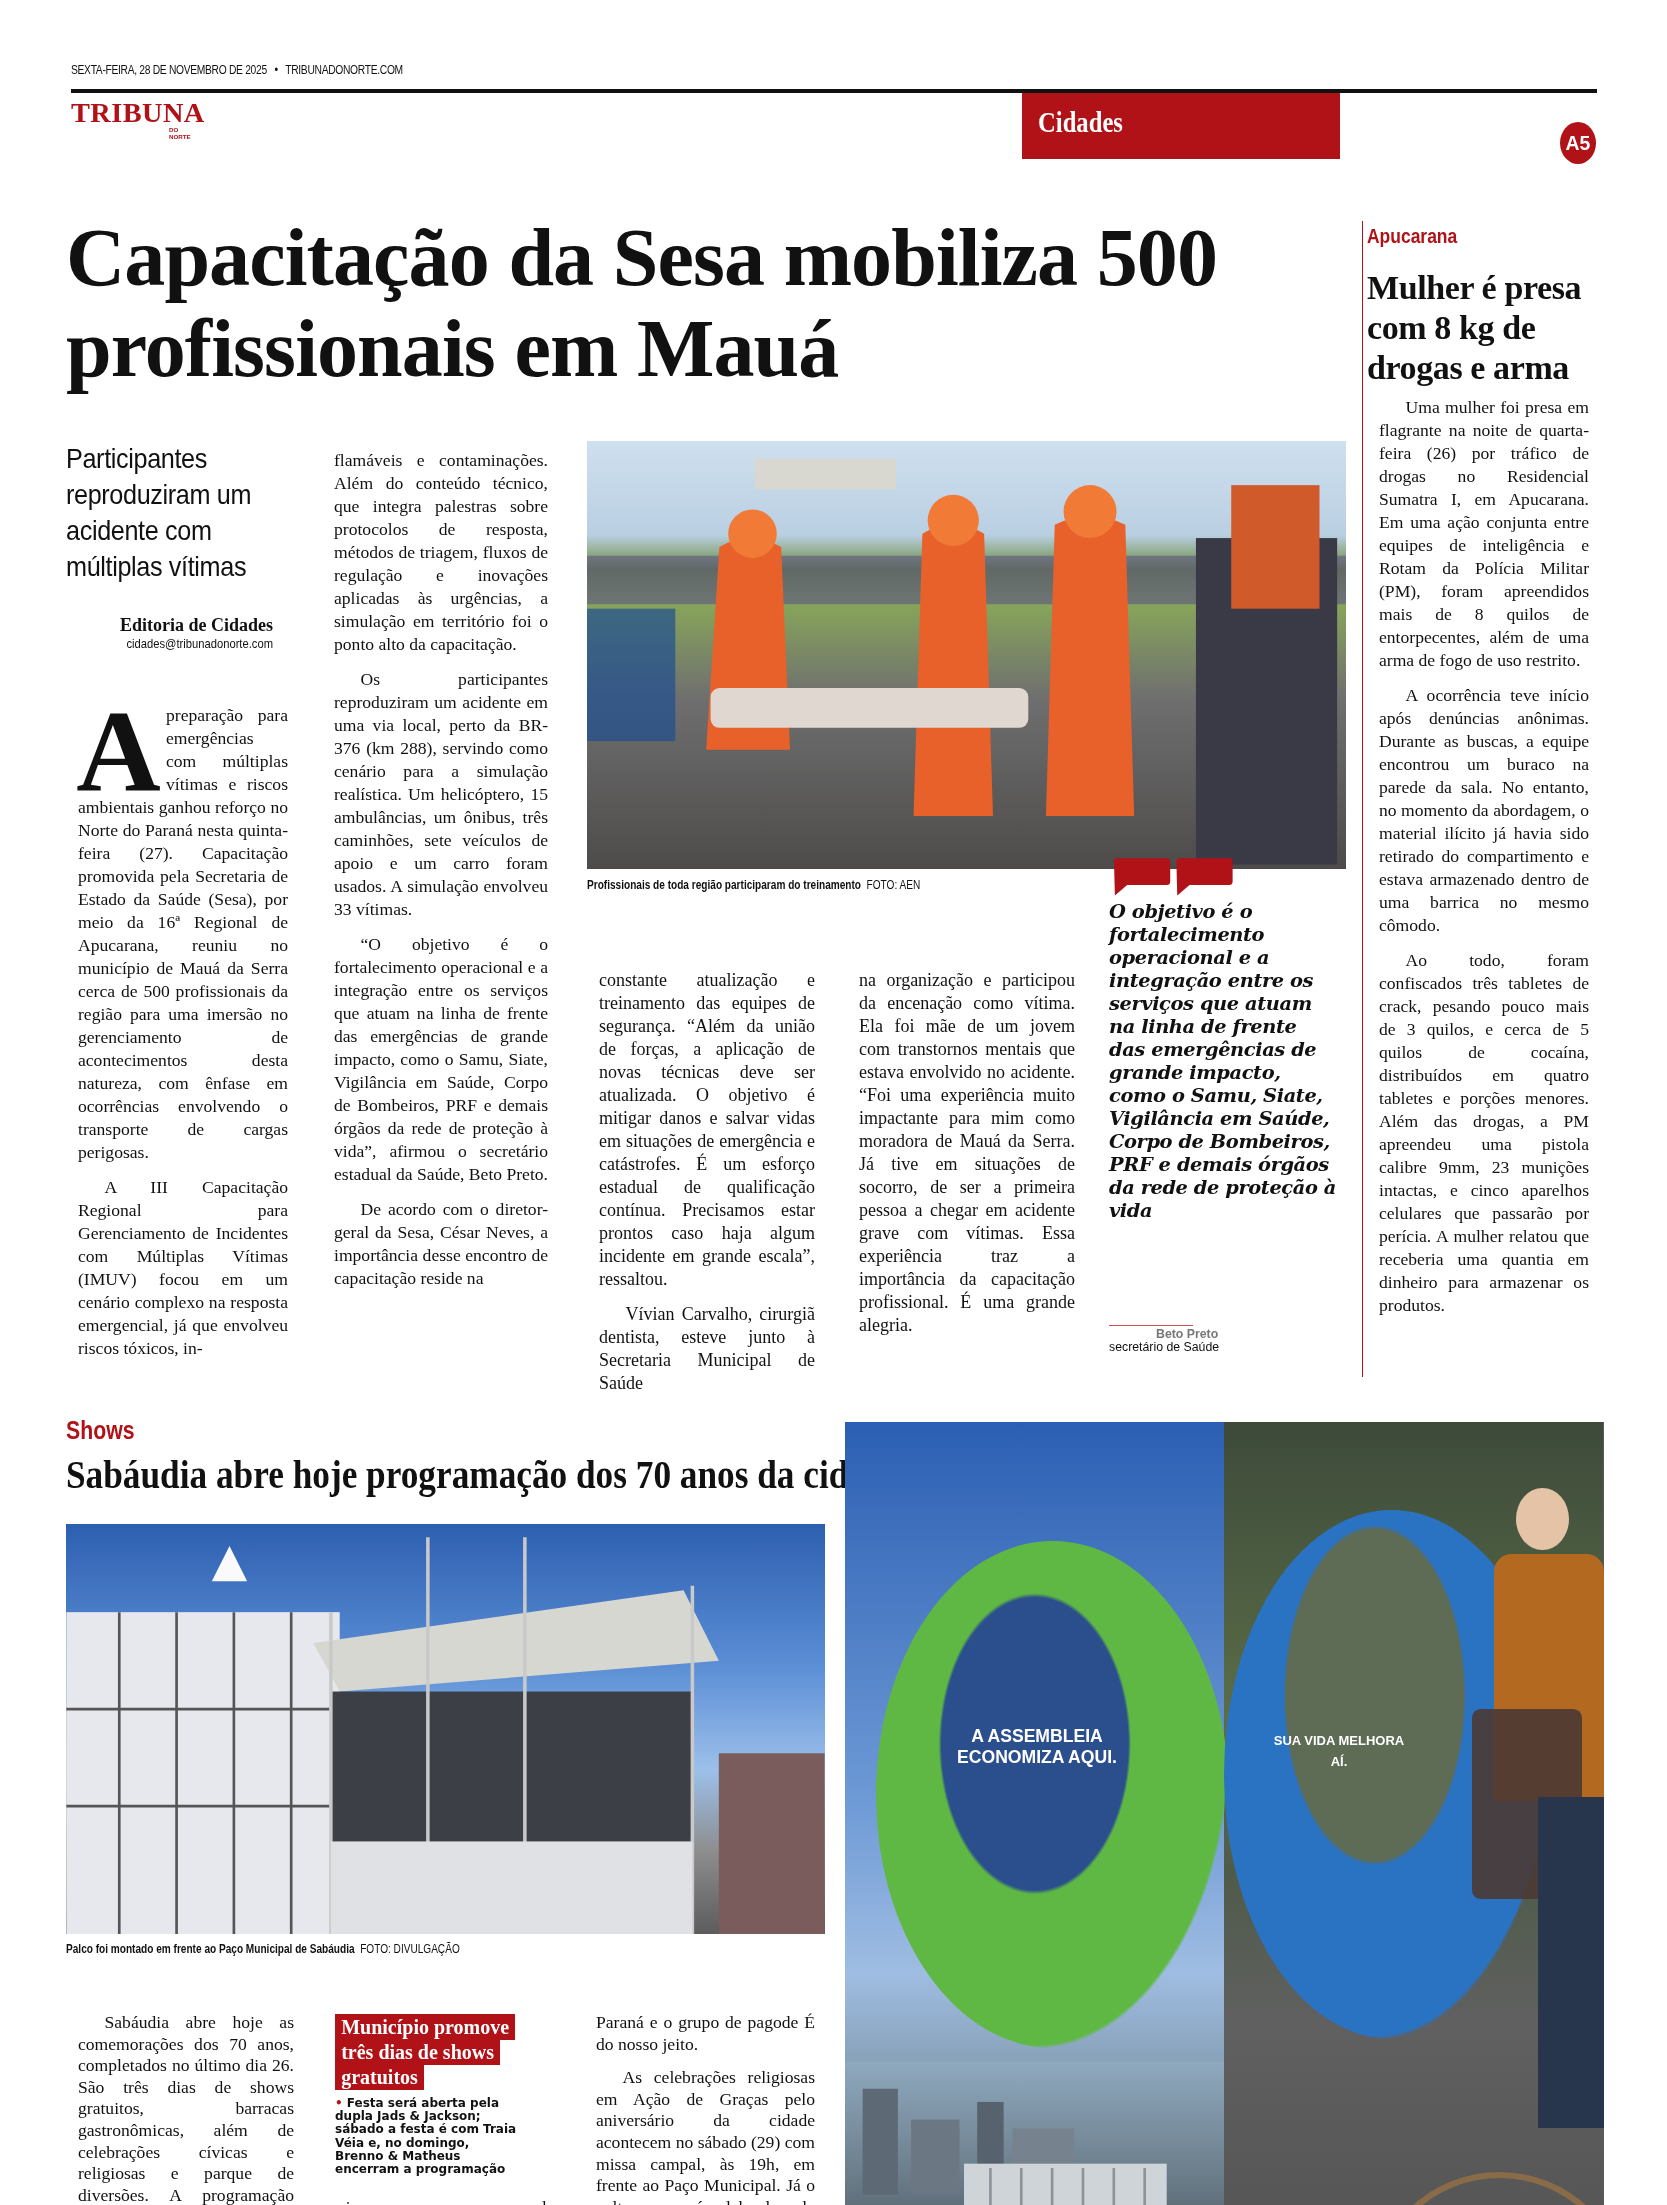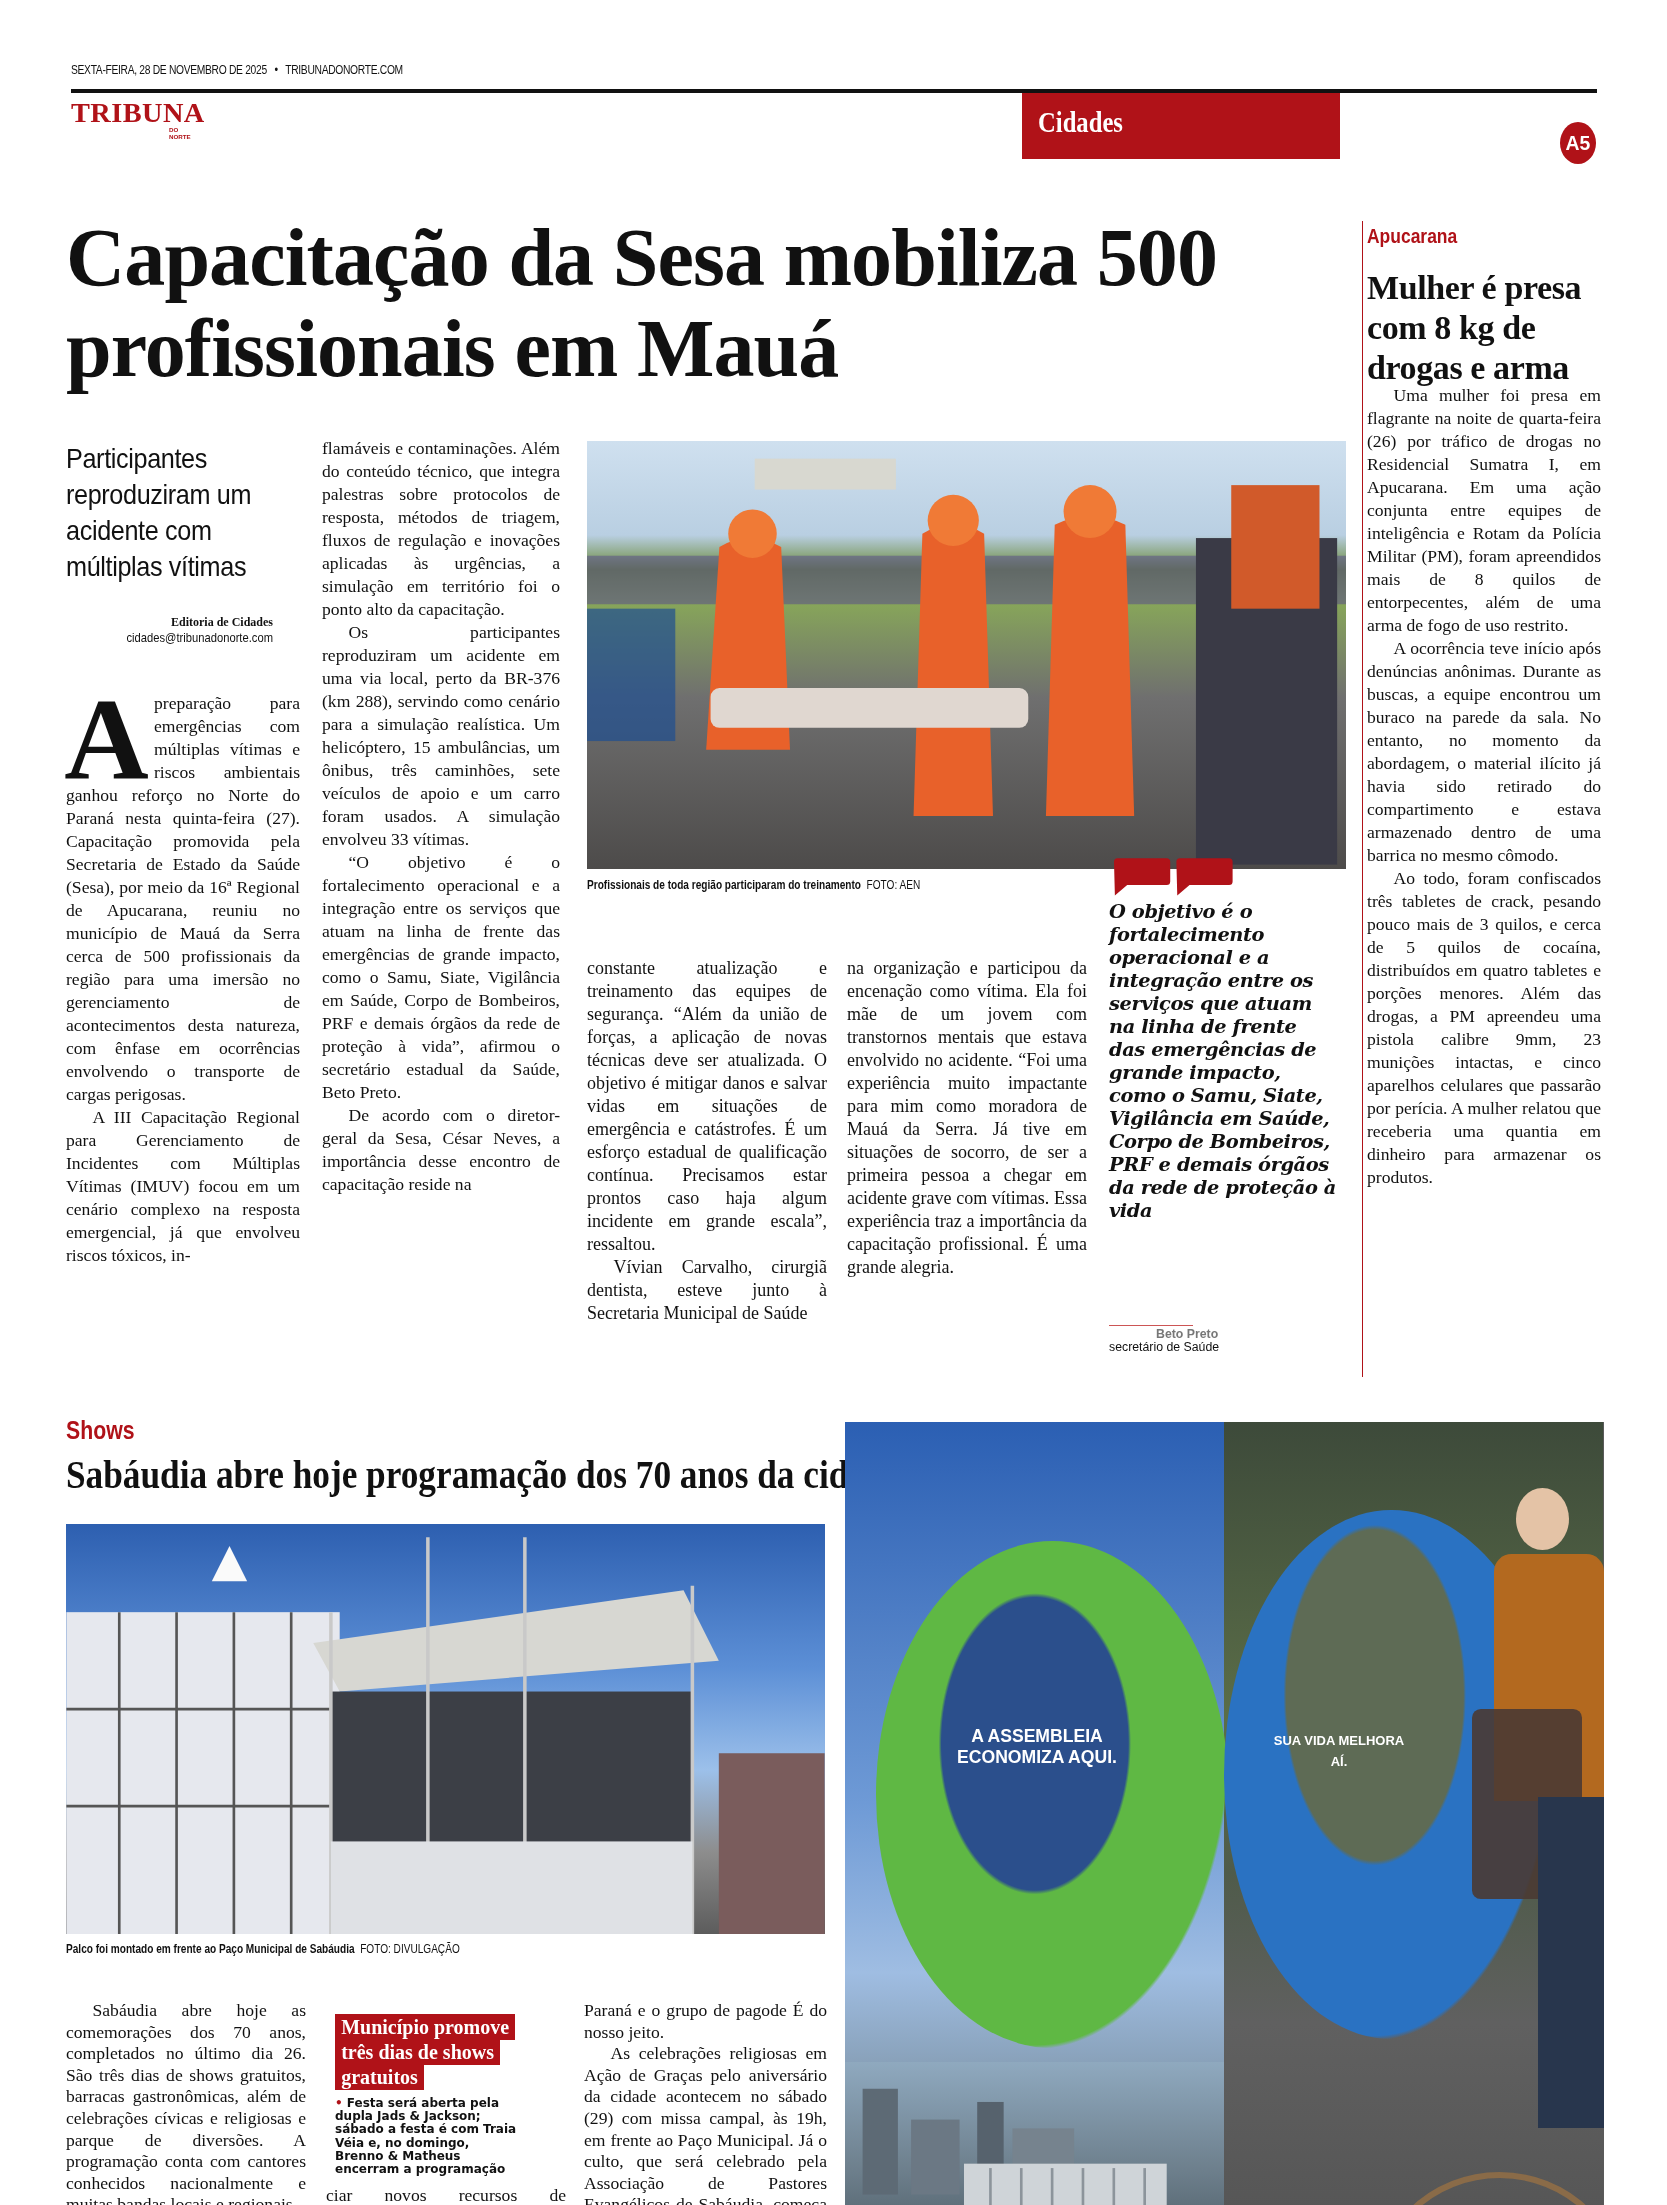--- a/index.html
+++ b/index.html
@@ -11,24 +11,24 @@
   .logo{left:71px;top:98px;}
   .logo .big{font-family:"Liberation Serif",serif;font-weight:bold;color:#b01218;font-size:27px;letter-spacing:0.4px;transform:scaleX(1.05);transform-origin:left;line-height:31px;}
   .logo .small{font-family:"Liberation Sans",sans-serif;font-weight:bold;color:#b01218;font-size:6.2px;position:absolute;left:98px;top:28px;}
   .section-tab{left:1022px;top:93px;width:318px;height:66px;background:#b01218;}
   .section-tab span{position:absolute;left:16px;top:13.2px;color:#fff;font-size:29px;font-weight:bold;transform:scaleX(0.85);transform-origin:left;}
   .page-num{left:1560px;top:122px;width:36px;height:42px;border-radius:50%;background:#b01218;color:#fff;font-family:"Liberation Sans",sans-serif;font-weight:bold;font-size:19.4px;text-align:center;line-height:42px;}
   
   .headline{left:66px;top:212px;width:1279px;font-size:82px;line-height:91px;font-weight:bold;letter-spacing:-0.9px;}
   .dek{left:66px;top:441px;width:238px;font-family:"Liberation Sans",sans-serif;font-size:28px;line-height:36px;letter-spacing:-0.4px;transform:scaleX(0.9);transform-origin:left;}
   .byline{left:66px;top:615px;width:207px;text-align:right;}
-  .byline .name{font-weight:bold;font-size:12px;}
+  .byline .name{font-weight:bold;font-size:18px;}
   .byline .mail{font-family:"Liberation Sans",sans-serif;font-size:13.2px;transform:scaleX(0.85);transform-origin:right;display:block;}
   .col{font-size:17.6px;line-height:23px;text-align:justify;hyphens:auto;}
-  .col p{margin:0;text-indent:26.5px;}
+  .col p{margin:12px;text-indent:26.5px;}
   .col p.noind{text-indent:0;}
   .dropcap{float:left;font-size:117px;line-height:86px;margin:4.4px 5.3px 0 -1.8px;font-weight:bold;}
   .photo{overflow:hidden;}
   .caption{font-family:"Liberation Sans",sans-serif;font-size:12.3px;transform:scaleX(0.82);transform-origin:left;white-space:nowrap;}
   .caption b{font-weight:bold;}
   .vrule{width:1.3px;background:#b01218;}
   .kicker{font-family:"Liberation Sans",sans-serif;font-weight:bold;color:#b01218;}
   .quote{font-family:"DejaVu Serif",serif;font-style:italic;font-weight:bold;font-size:19.4px;line-height:23px;letter-spacing:-0.4px;}
   .ad{overflow:hidden;}
   .ad-txt{font-family:"Liberation Sans",sans-serif;font-weight:bold;color:#fff;text-align:center;}

